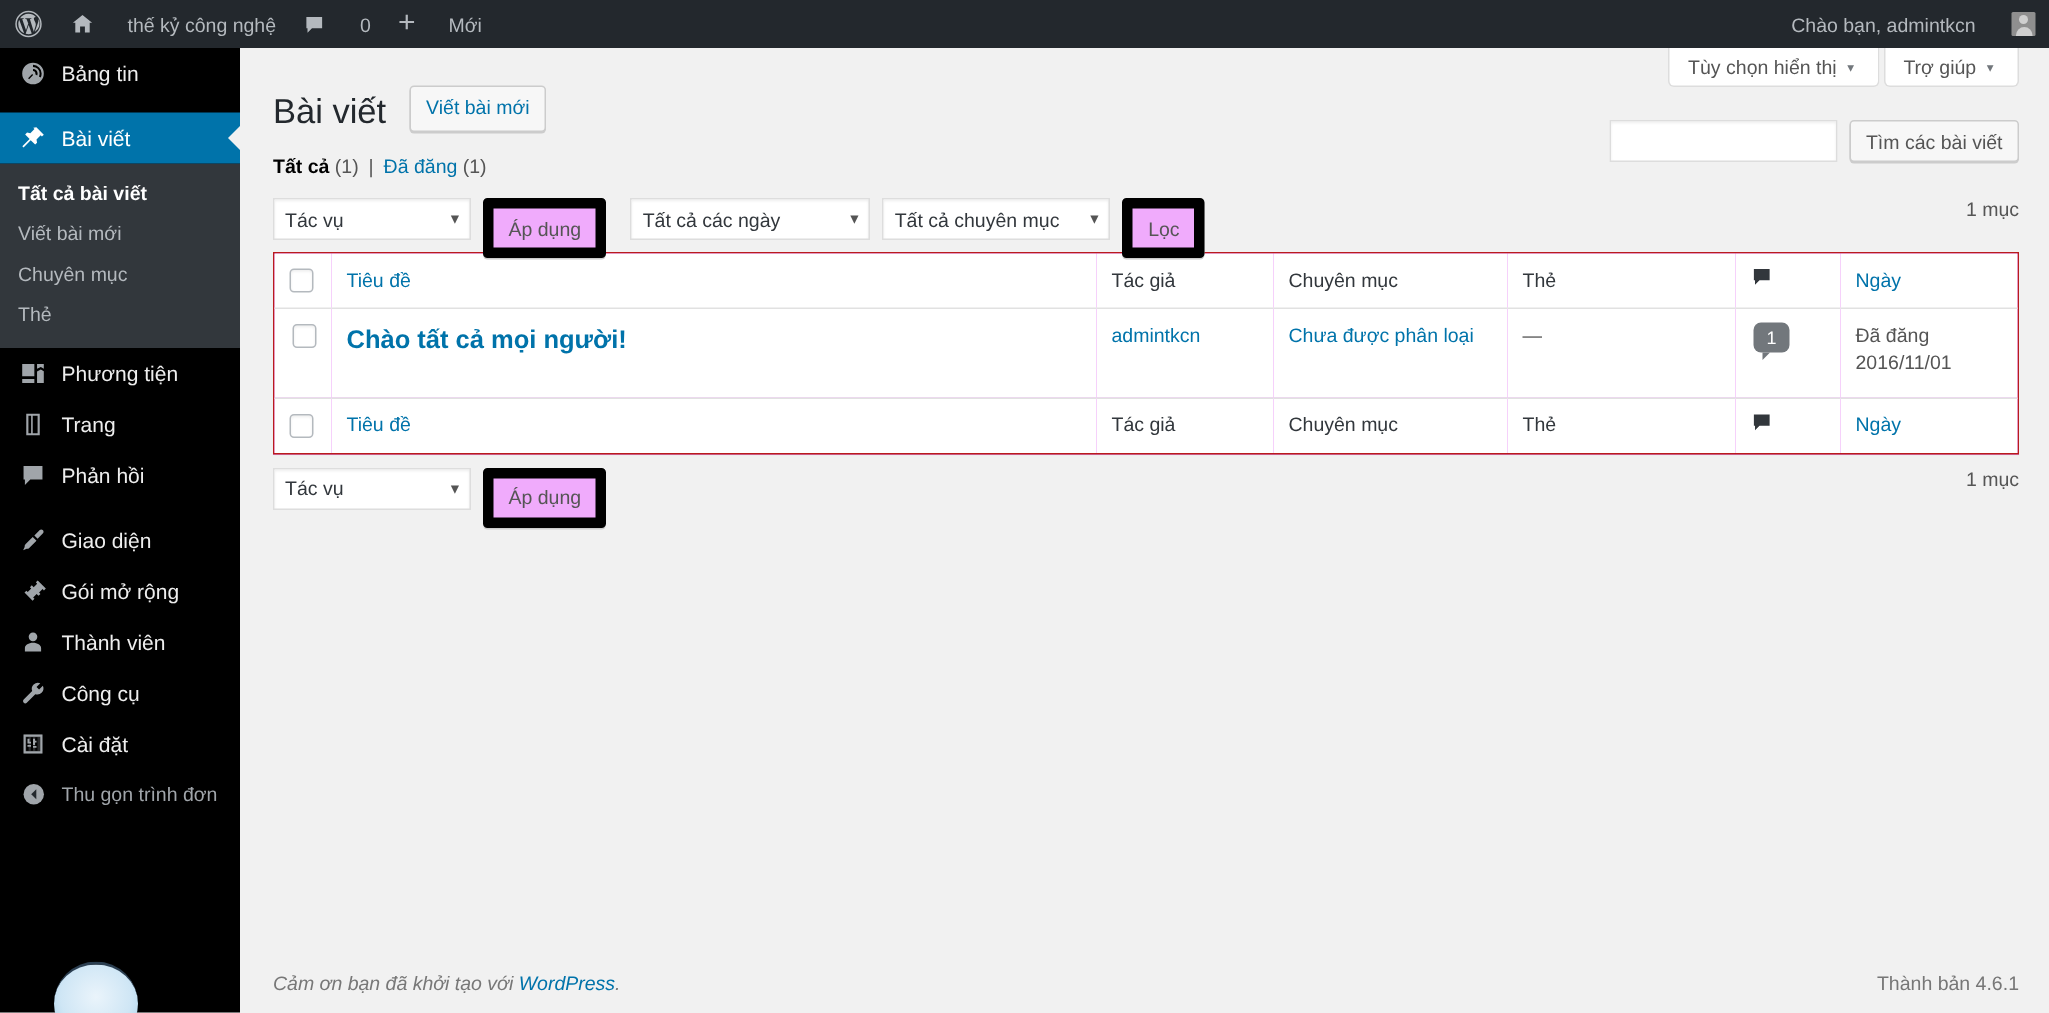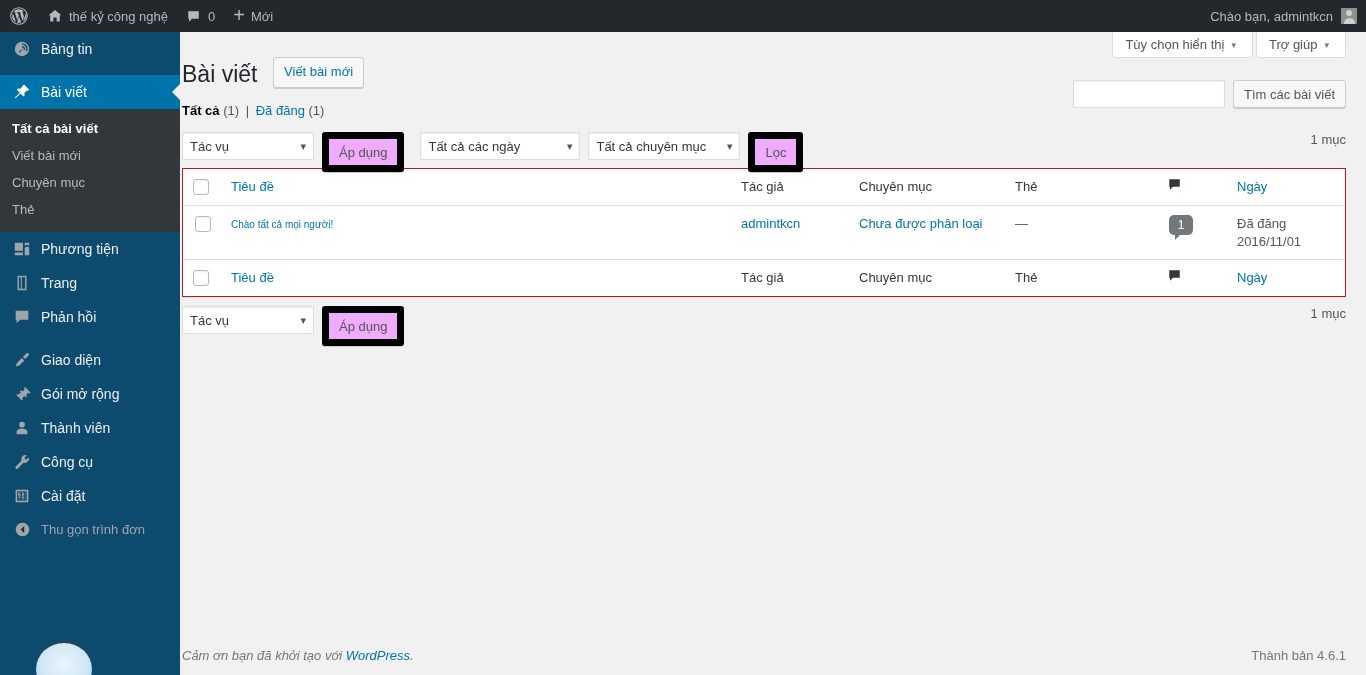--- a/index.html
+++ b/index.html
@@ -19,20 +19,21 @@
     color: #b4b9be;
     display: flex; align-items: stretch;
     font-size: 13px;
     z-index: 50;
   }
   .ab-item {
     display: flex; align-items: center;
     padding: 0 9px; height: 32px;
     color: #b4b9be; cursor: pointer;
     white-space: nowrap;
+    gap: 16px;
   }
   .ab-spacer { flex: 1; }
   .ab-label { margin-left: 6px; }
   .wp-logo-ic { width: 20px; height: 20px; display:block; }
   .ab-icon-home svg, .ab-icon-comment svg { display:block; }
   .ab-plus {
     font-size: 20px; line-height: 1; font-weight: 400;
     color: #b4b9be; display:block; margin-top:-2px;
   }
   .ab-count { margin-left: 7px; color: #b4b9be; }
@@ -48,22 +49,22 @@
   }
   .avatar-body {
     width: 11px; height: 6px; border-radius: 6px 6px 0 0;
     background: #cfcfcf;
   }
   .avatar-wrap { position: relative; display: flex; align-items: flex-end; justify-content: center; width:16px; height:16px;}
 
   
   #sidebar {
     position: absolute; top: 32px; left: 0;
-    width: 180px; height: 643px;
-    background: #0c4a6e;
+    width: 160px; height: 643px;
+    background: #000000;
     z-index: 40;
   }
   .menu-item {
     position: relative;
     display: flex; align-items: center;
     height: 34px;
     padding-left: 12px;
     color: #eee;
     font-size: 14px;
     cursor: pointer;
@@ -285,21 +286,21 @@
     border: 1px solid #b4b9be;
     background: #fff;
     border-radius: 3px;
     box-shadow: 0 1px 2px rgba(0,0,0,.07) inset;
     display: inline-block;
     vertical-align: middle;
     cursor: pointer;
     -webkit-appearance: none; appearance: none;
     margin: 0;
   }
-  .row-title { font-weight: 400; font-size: 10px; }
+  .row-title { font-weight: 700; font-size: 17px; }
   .title-cell { padding-top: 9px; padding-bottom: 26px; }
   .td-pad { padding-top: 9px; }
   .dash { color: #555; }
   .comment-count-link {
     display: inline-block; position: relative;
     background: #72777c;
     color: #fff;
     min-width: 24px; height: 20px;
     line-height: 20px;
     text-align: center;

